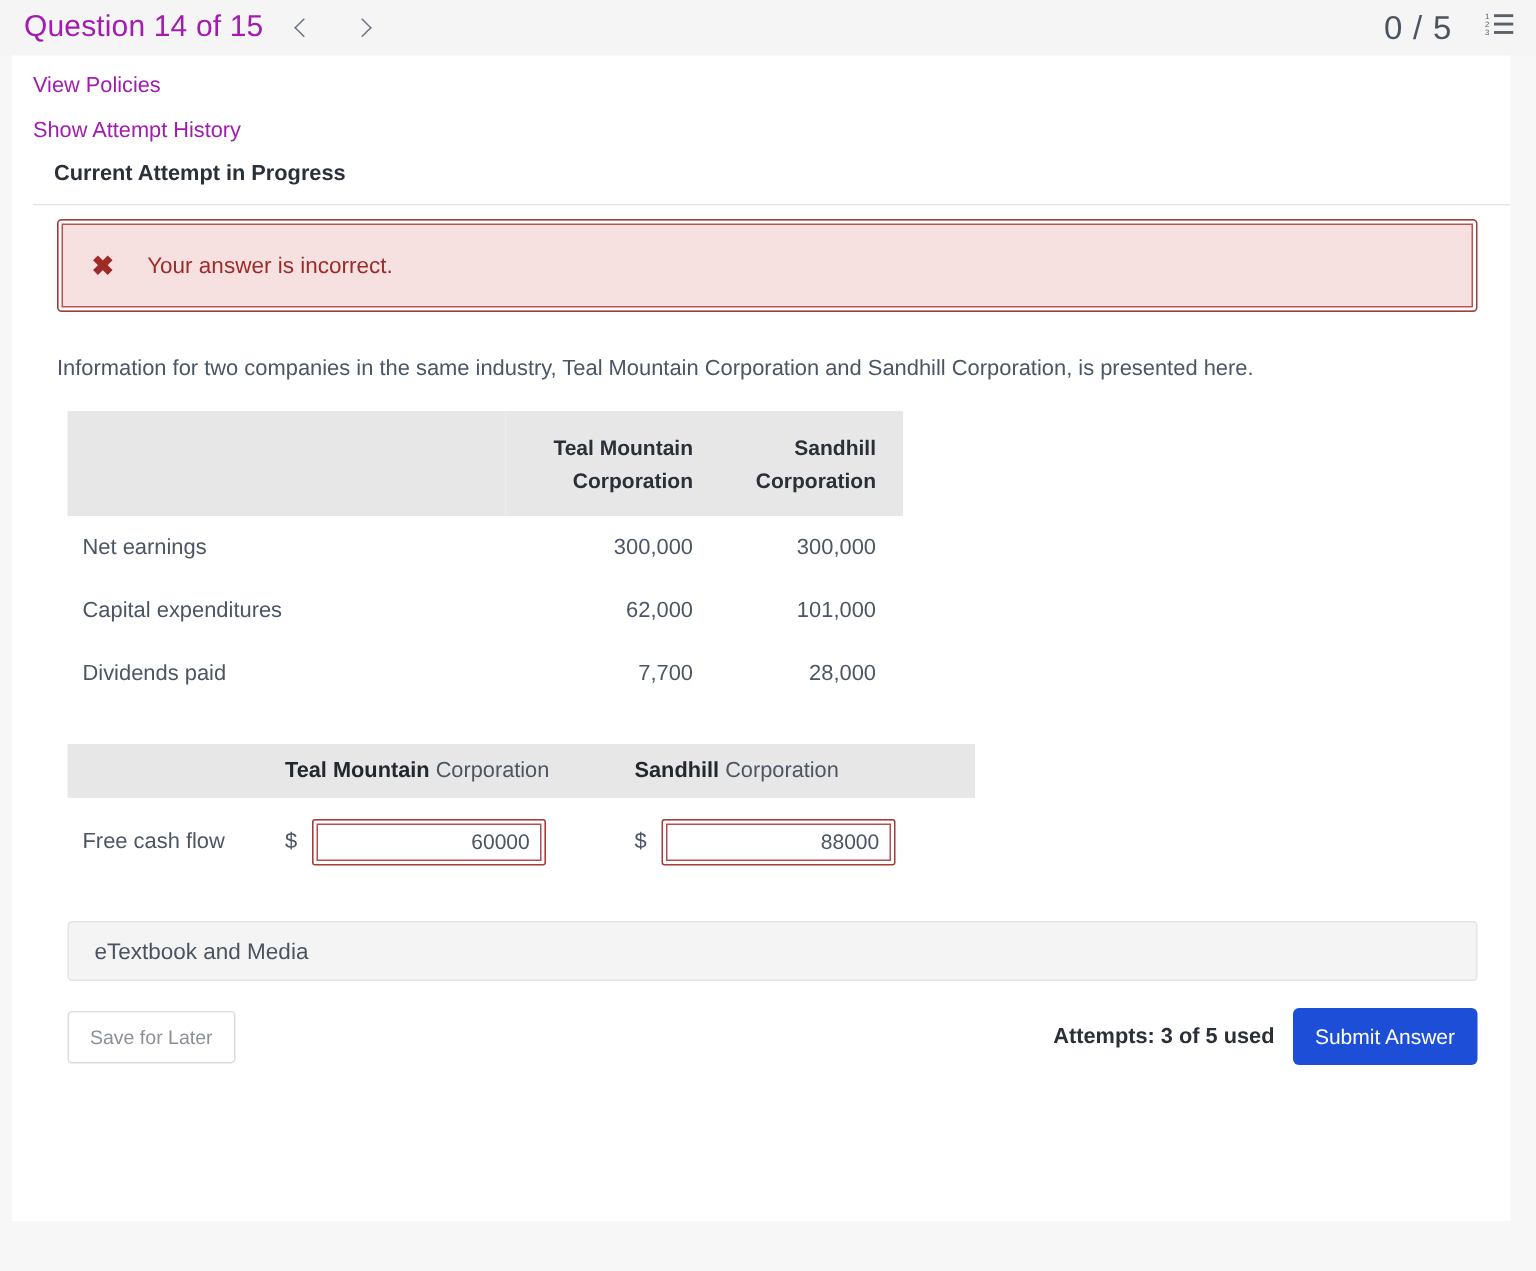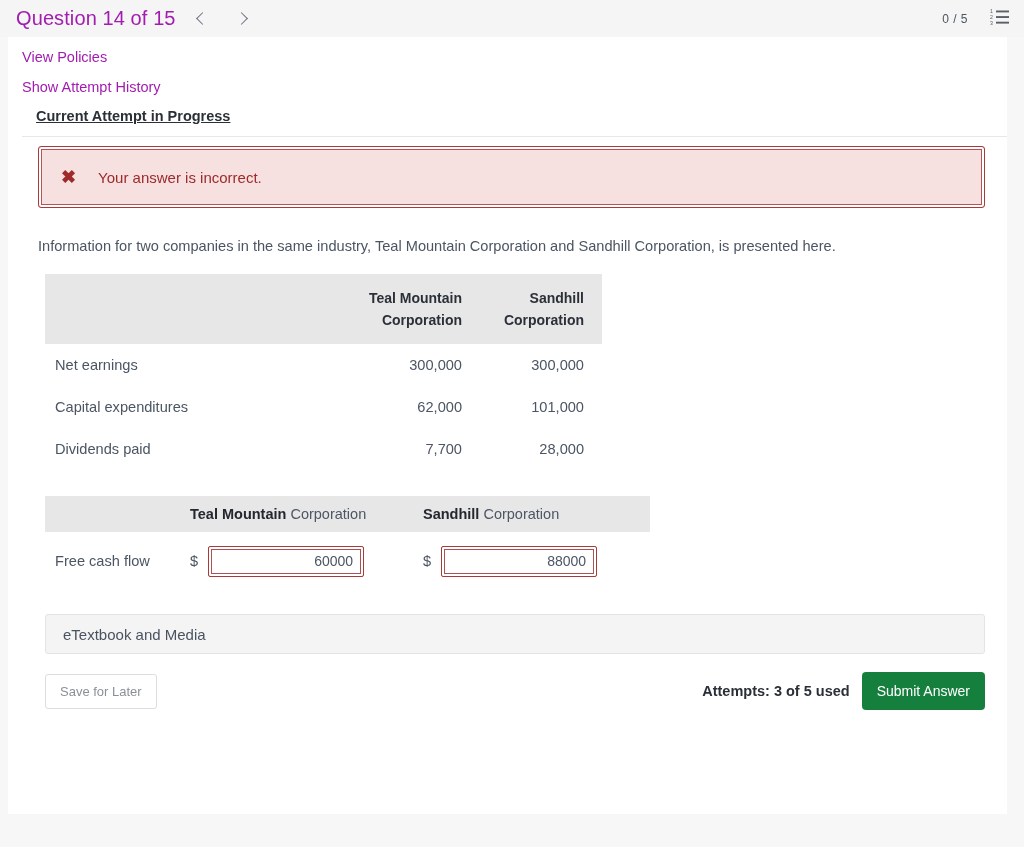--- a/index.html
+++ b/index.html
@@ -62,21 +62,21 @@
   .chev.right::before { left: 1px; transform: rotate(45deg); }
 
   .hdr-right {
     margin-left: auto;
     display: flex;
     align-items: center;
     gap: 22px;
     margin-right: 15px;
   }
   .score {
-    font-size: 12px;
+    font-size: 22px;
     color: #4a5560;
     letter-spacing: .5px;
     white-space: nowrap;
   }
   .listicon { display: block; cursor: pointer; }
 
   
   .card {
     position: absolute;
     left: 8px; top: 37px;
@@ -98,21 +98,20 @@
     text-decoration: none;
     cursor: pointer;
     width: max-content;
   }
   .attempt-head {
     padding-left: 14px;
     font-size: 14.5px;
     font-weight: bold;
     color: #2b3038;
     line-height: 18px;
-    text-decoration: underline;
   }
   .divider {
     margin-top: 11px;
     height: 1px;
     background: #e6e7e9;
     width: 100%;
   }
 
   
   .alert {
@@ -274,21 +273,21 @@
     align-items: center;
     gap: 12px;
   }
   .attempts {
     font-size: 14.5px;
     font-weight: bold;
     color: #2b3038;
     white-space: nowrap;
   }
   .btn-submit {
-    background: #15803d;
+    background: #1d4ed8;
     border: none;
     border-radius: 4px;
     color: #ffffff;
     font-size: 14px;
     padding: 11px 15px;
     cursor: pointer;
     font-family: "Liberation Sans", sans-serif;
     white-space: nowrap;
   }
 </style>

